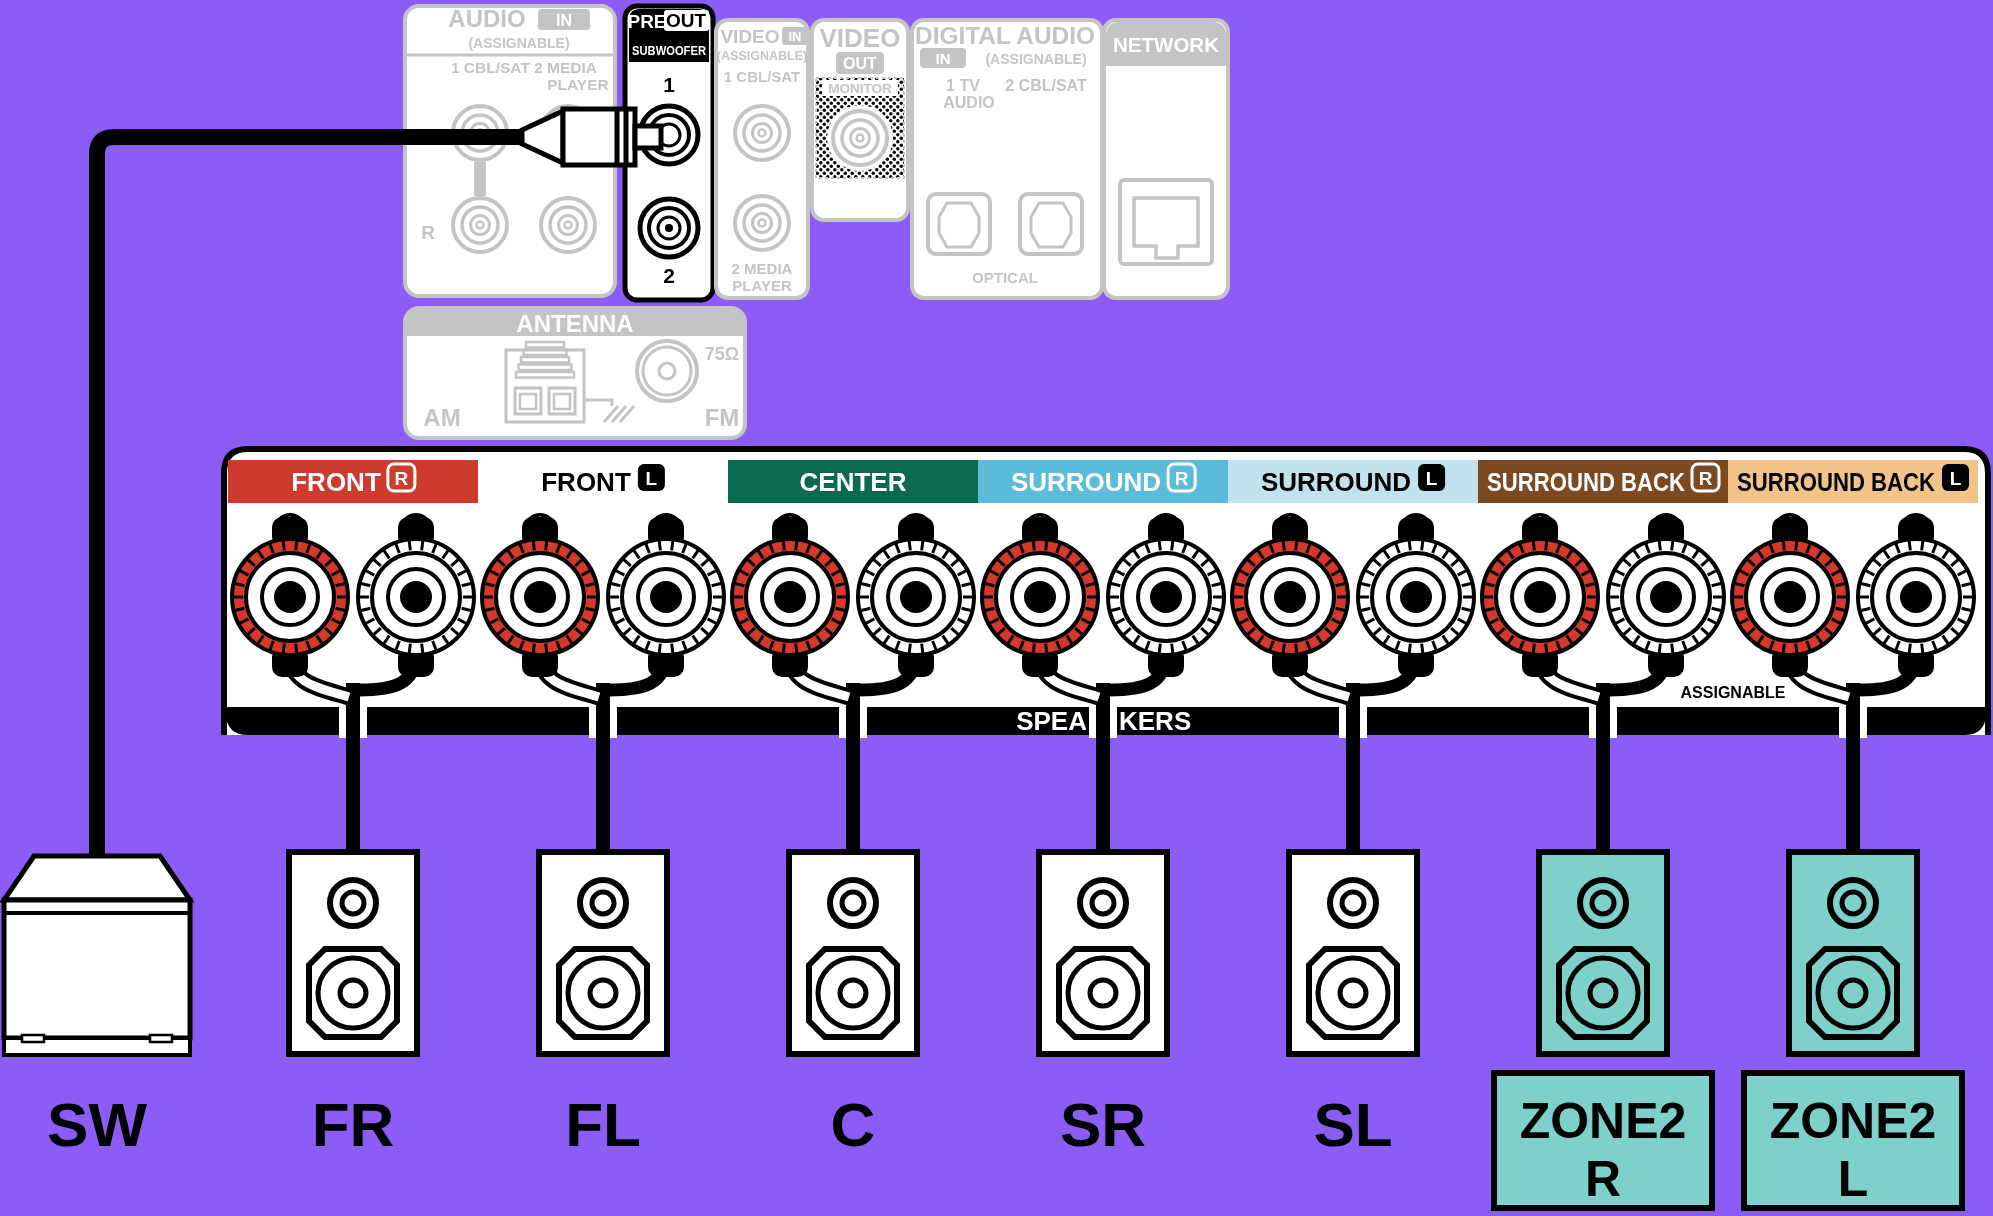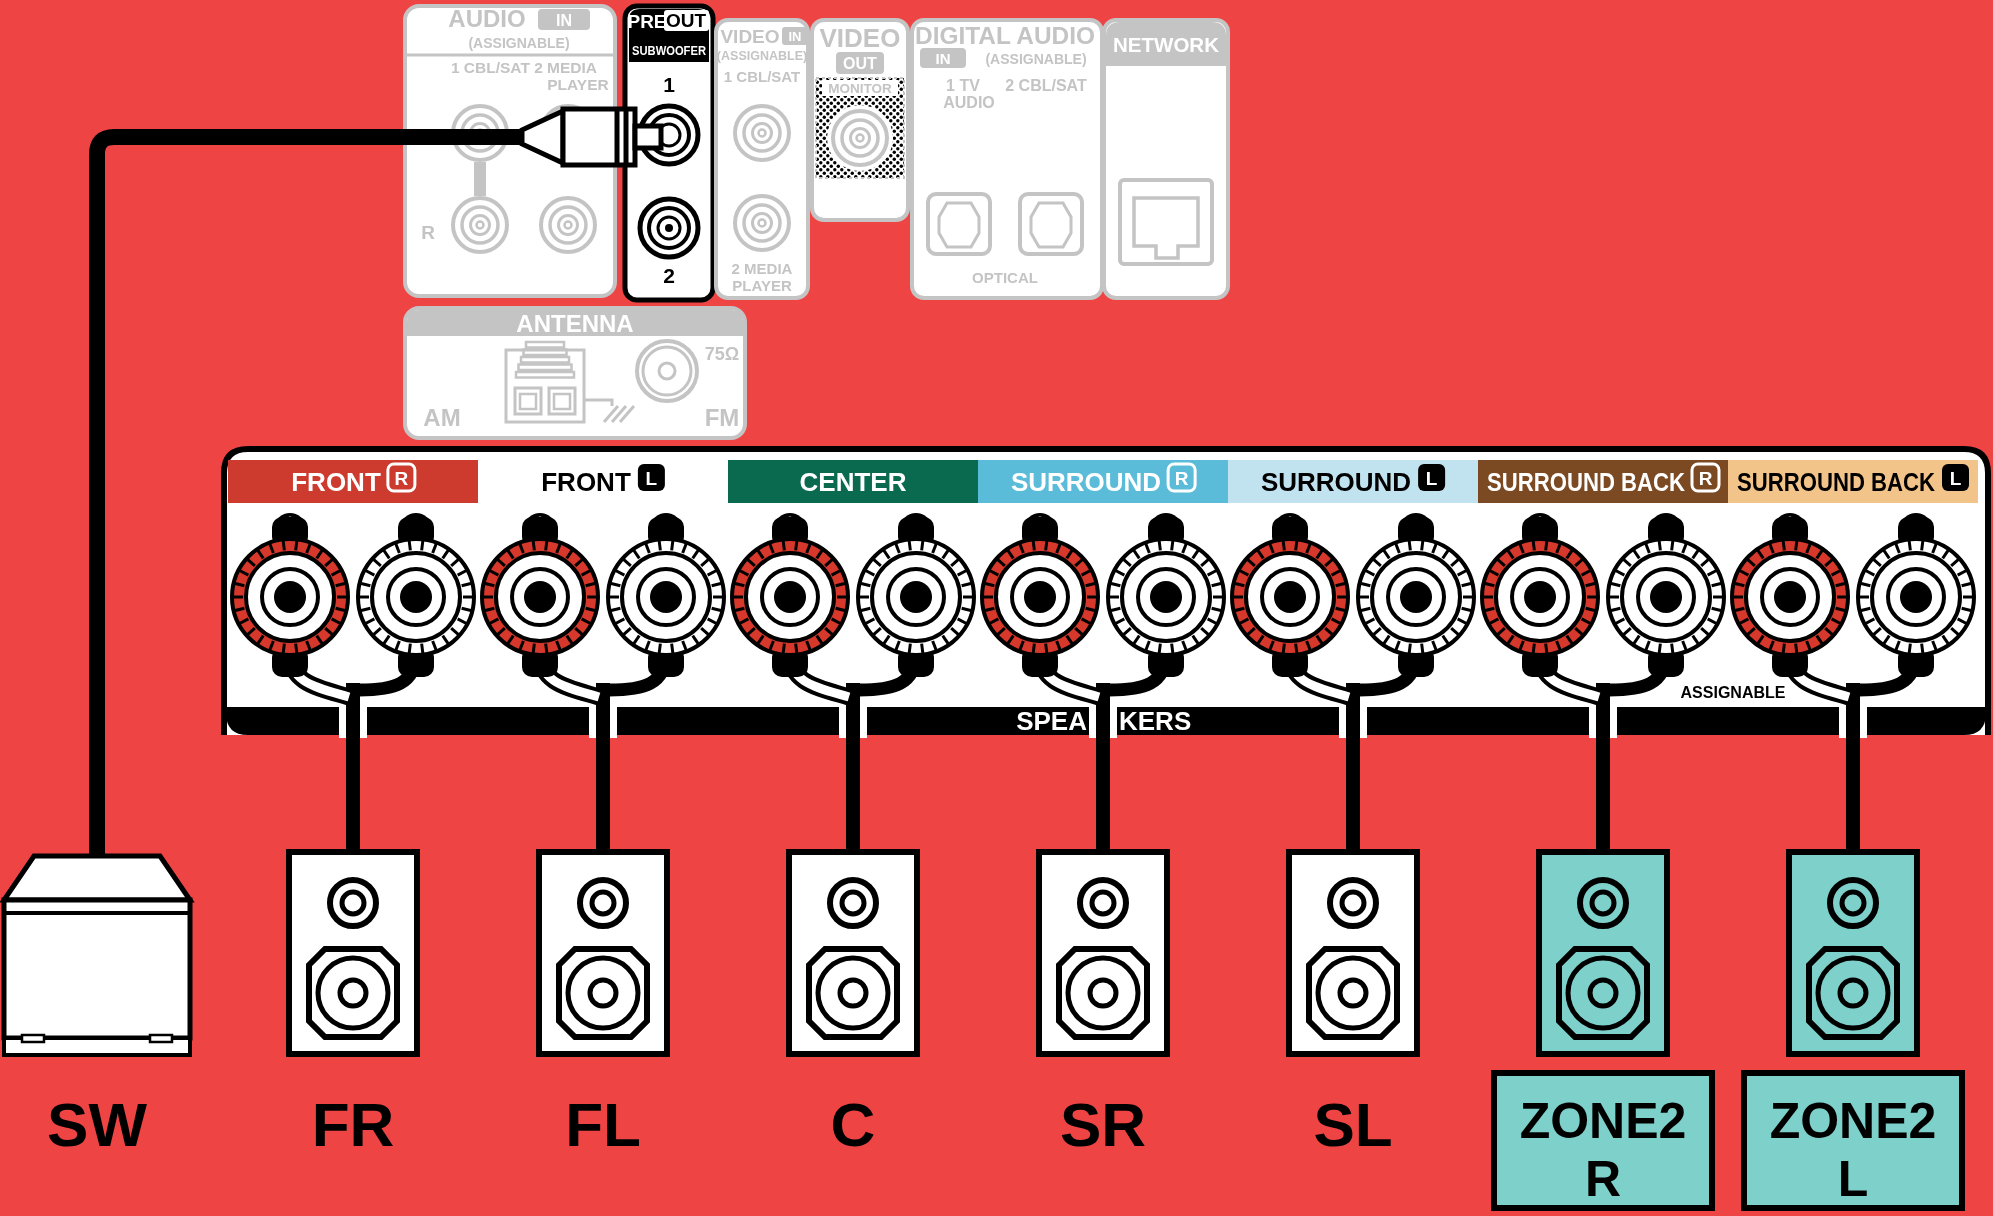--- a/index.html
+++ b/index.html
@@ -1,16 +1,16 @@
 <!DOCTYPE html>
 <html><head>
 <meta charset="utf-8">
 <style>
   html,body{margin:0;padding:0;background:#fff;}
-  .stage{position:relative;width:1993px;height:1216px;background:#ef4444;overflow:hidden;text-decoration:underline;}
+  .stage{position:relative;width:1993px;height:1216px;background:#8b5cf6;overflow:hidden;text-decoration:underline;}
   svg text{font-family:"Liberation Sans","DejaVu Sans",sans-serif;font-weight:bold;}
 </style>
 </head>
 <body>
 
 <div class="stage">
 <svg id="scene" width="1993" height="1216" viewBox="0 0 1993 1216" xmlns="http://www.w3.org/2000/svg">
   <defs>
     <pattern id="dots" width="7" height="7" patternUnits="userSpaceOnUse">
       <rect width="7" height="7" fill="#ffffff"></rect>

